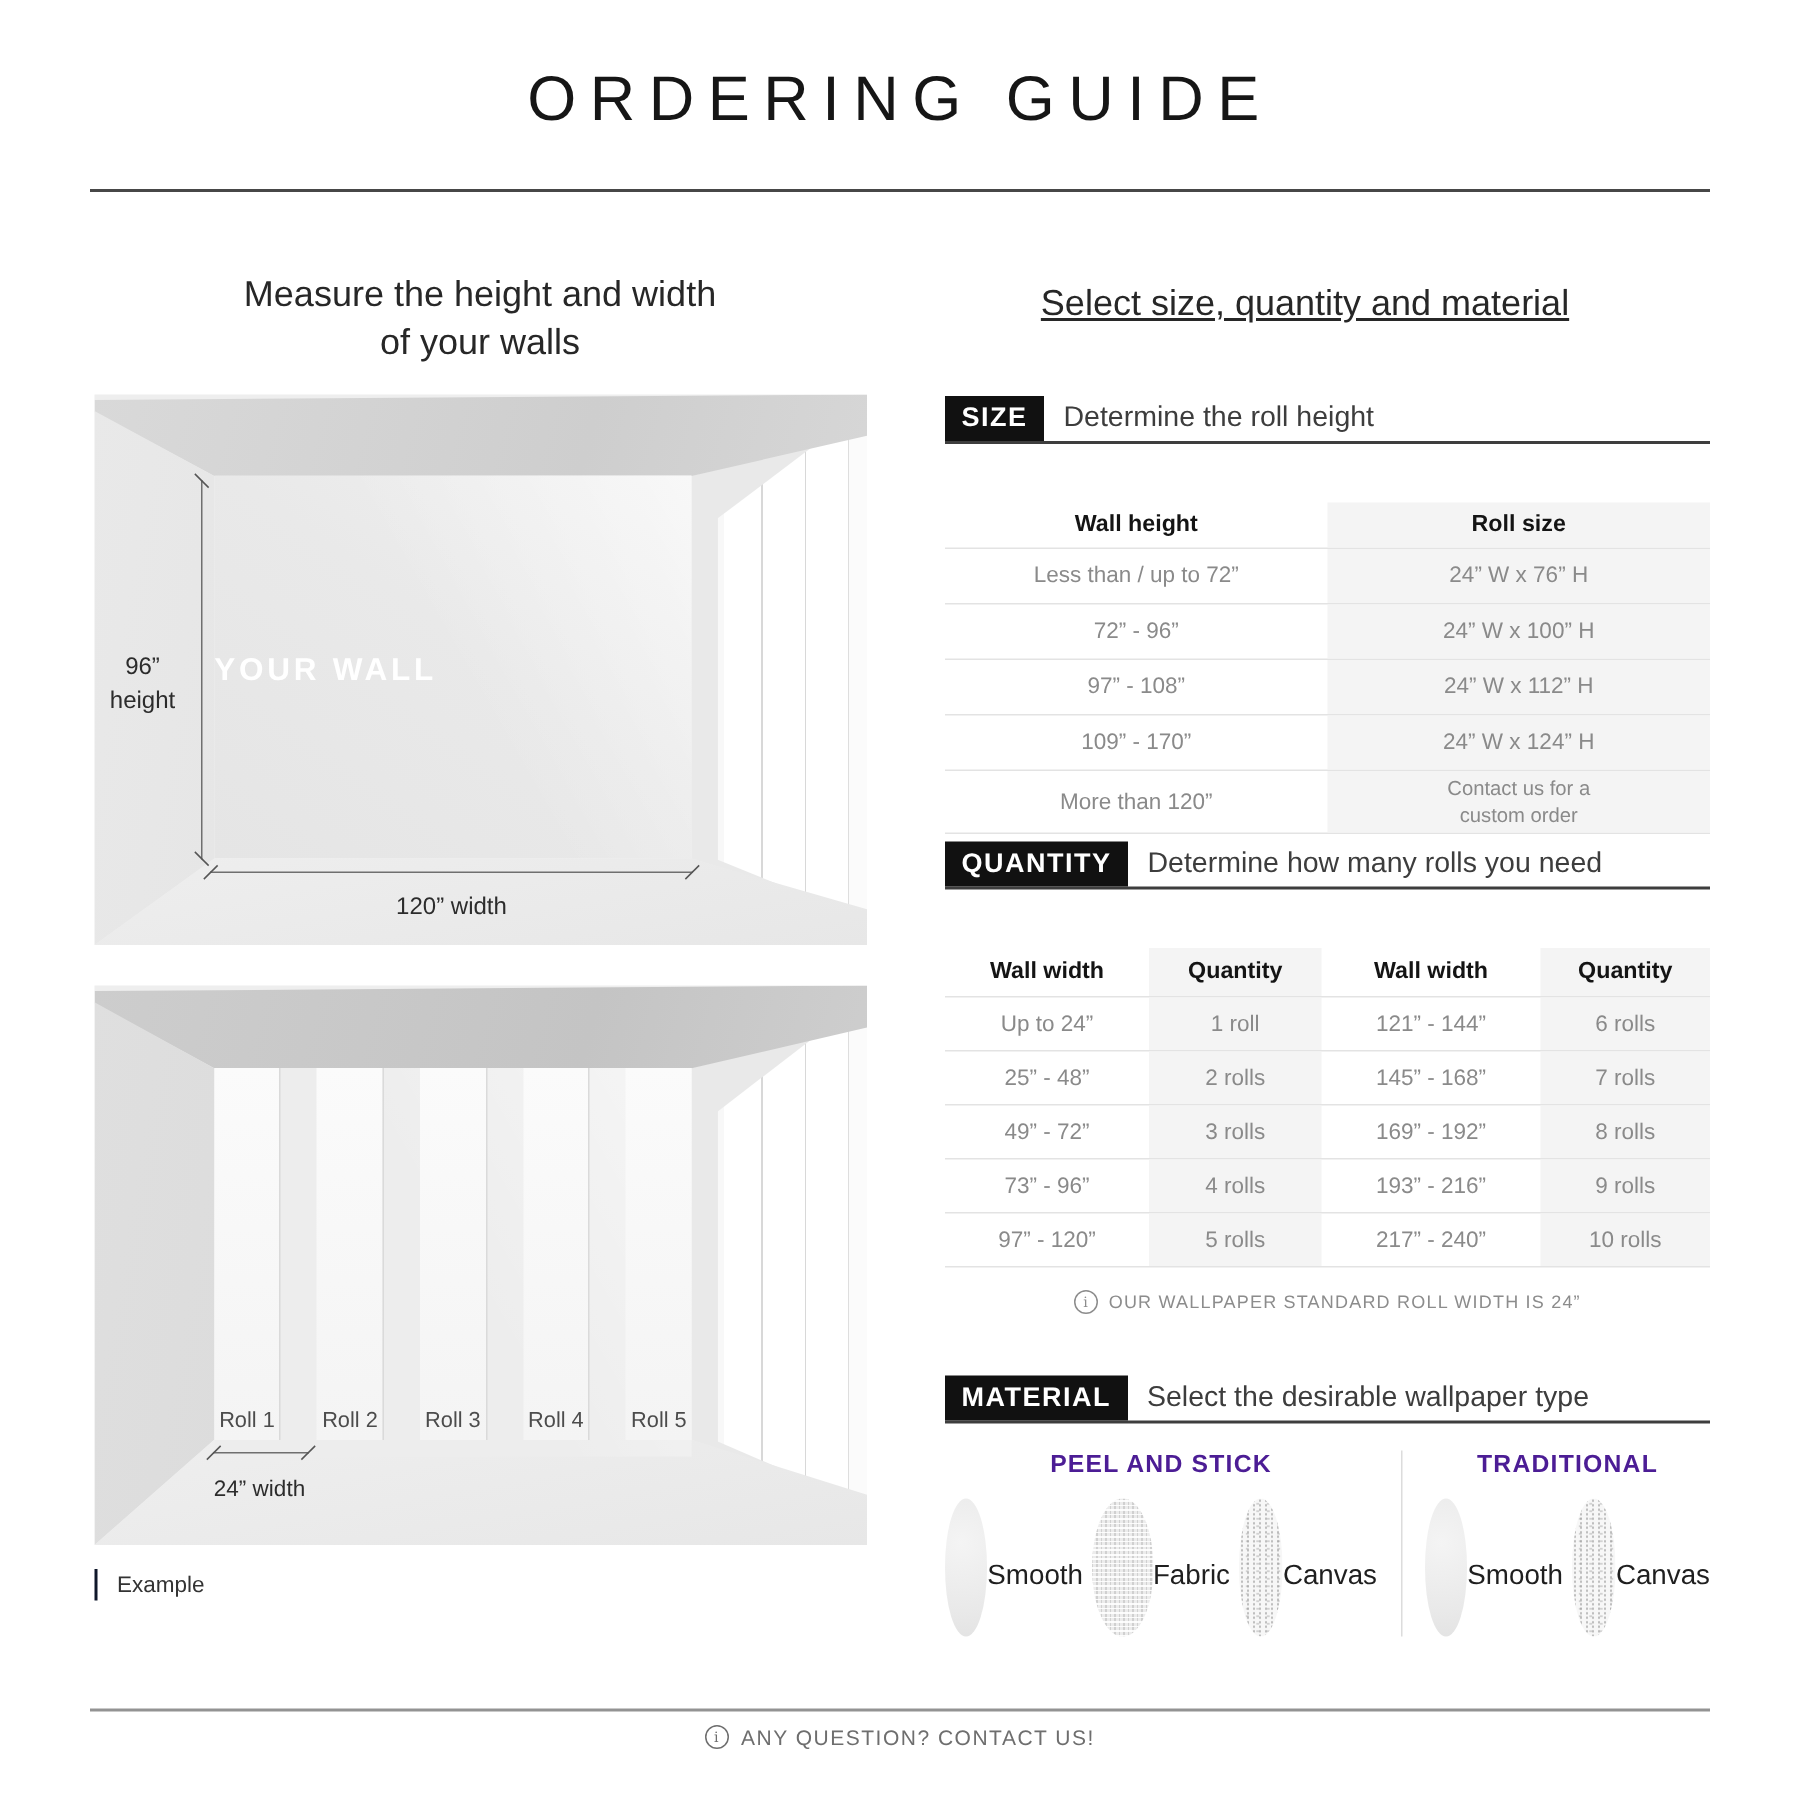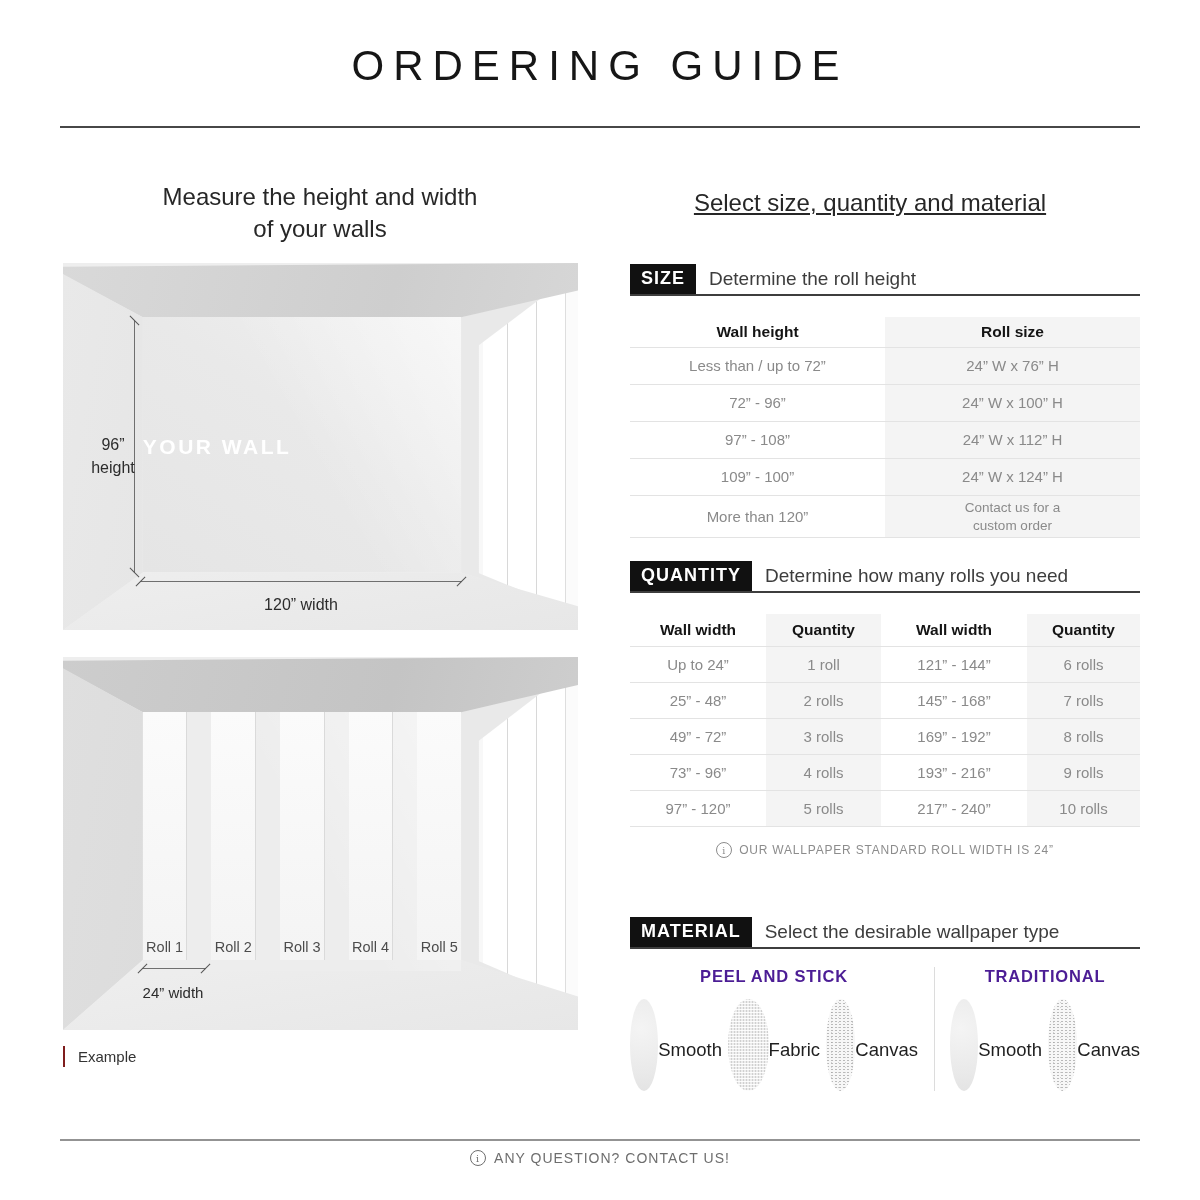--- a/index.html
+++ b/index.html
@@ -56,46 +56,46 @@
     background:#555; left:-6px; transform:rotate(45deg); }
   .vdim::before { top:0; } .vdim::after { bottom:0; }
   .hdim { position:absolute; height:1px; background:#6f6f6f; }
   .hdim::before,.hdim::after { content:""; position:absolute; width:1px; height:13px;
     background:#555; top:-6px; transform:rotate(45deg); }
   .hdim::before { left:0; } .hdim::after { right:0; }
   .hdim1 { left:77px; top:318px; width:322px; }
   .hdim2 { left:79px; top:311px; width:64px; }
   .dim-label { position:absolute; font-size:16px; color:#2c2c2c; text-align:center;
     line-height:1.45; white-space:pre-line; }
-  .height-label { left:20px; top:170px; width:60px; }
+  .height-label { left:2px; top:170px; width:60px; }
   .width-label1 { left:77px; top:330px; width:322px; }
   .width-label2 { left:45px; top:325px; width:130px; font-size:15px; }
 
   .panels { position:absolute; left:15.5%; top:14.8%; width:61.8%; height:66.5%; display:flex;gap:24px; }
   .panel { flex:1; background:linear-gradient(180deg,#fbfbfb,#f4f4f4);
     border-right:1px solid #dadada; display:flex; align-items:flex-end;
     justify-content:center; padding-bottom:5px; }
   .panel:last-child { border-right:none; }
   .roll-label { font-size:14.5px; color:#4c4c4c; }
 
   
   .example { position:absolute; left:63px; top:1046px; width:500px;
-    border-left:2px solid #7f1d1d; padding-left:13px; font-size:15px;
+    border-left:2px solid #0f172a; padding-left:13px; font-size:15px;
     color:#333333; line-height:1.42; }
   .example-body { white-space:pre-line; }
 
   
   .section { position:absolute; left:630px; width:510px; }
   .sec-size { top:264px; } .sec-qty { top:561px; } .sec-mat { top:917px; }
   .section-head { display:flex; align-items:flex-end; border-bottom:2px solid #3e3e3e; }
   .badge { background:#111111; color:#ffffff; font-weight:700; font-size:18px;
     letter-spacing:1px; padding:4px 11px 5px; }
   .section-sub { font-size:19px; color:#3d3d3d; padding:0 0 4px 13px; }
 
-  .table { margin-top:21px; }
+  .table { margin-top:39px; }
   .trow { display:grid; border-bottom:1px solid #e3e3e3; }
   .size-table .trow { grid-template-columns:1fr 1fr; min-height:36px; }
   .size-table .thead { min-height:30px; }
   .qty-table .trow { grid-template-columns:136px 115px 146px 113px; min-height:35px; }
   .qty-table .thead { min-height:32px; }
   .tcell { text-align:center; font-size:15px; color:#8a8a8a; display:flex;
     align-items:center; justify-content:center; white-space:pre-line;
     line-height:1.3; padding:3px 0; }
   .tcell.small { font-size:13.5px; }
   .thead .tcell { font-size:15.5px; font-weight:700; color:#141414; }
@@ -206,21 +206,21 @@
         </div>
         <div class="trow">
           <div class="tcell">72” - 96”</div>
           <div class="tcell shade">24” W x 100” H</div>
         </div>
         <div class="trow">
           <div class="tcell">97” - 108”</div>
           <div class="tcell shade">24” W x 112” H</div>
         </div>
         <div class="trow">
-          <div class="tcell">109” - 100”</div>
+          <div class="tcell">109” - 170”</div>
           <div class="tcell shade">24” W x 124” H</div>
         </div>
         <div class="trow">
           <div class="tcell">More than 120”</div>
           <div class="tcell shade small">Contact us for a
 custom order</div>
         </div>
       </div>
   </div>
 

